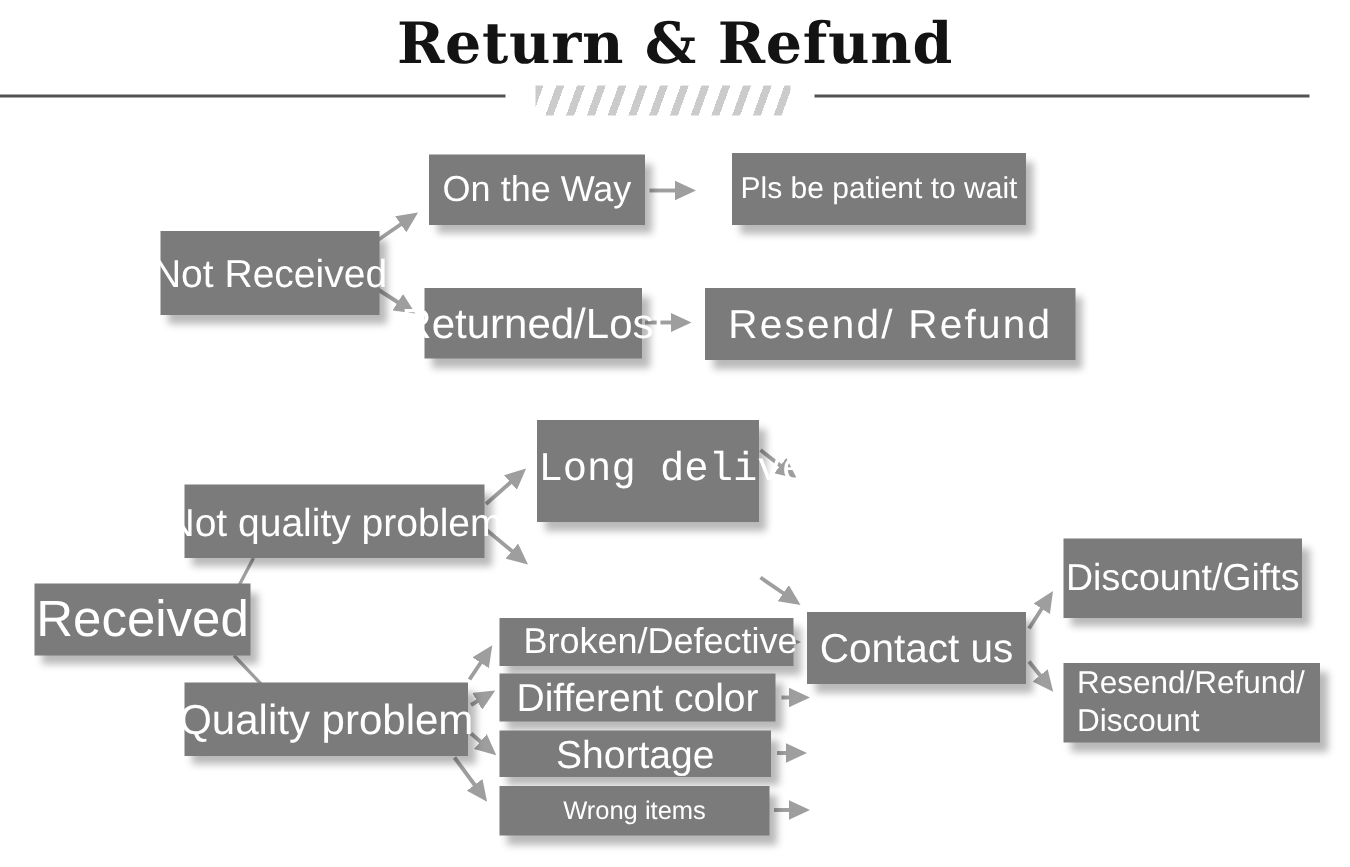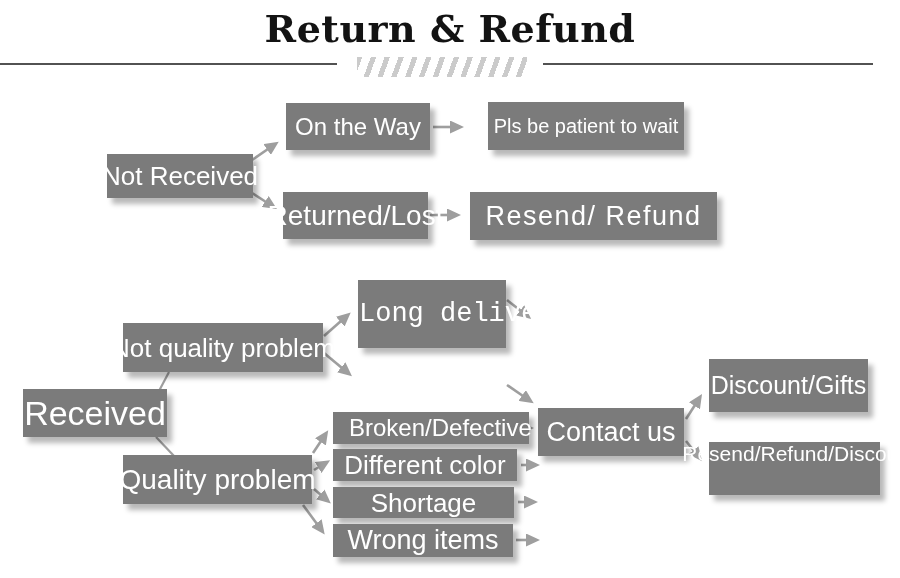--- a/index.html
+++ b/index.html
@@ -34,38 +34,38 @@
     box-shadow:5px 6px 5px rgba(0,0,0,0.28);
     white-space:nowrap;
     line-height:1;
   }
   svg.connectors{position:absolute;left:0;top:0;pointer-events:none;}
   svg.connectors line{stroke:var(--arrow,#9e9e9e);stroke-width:2.6;}
   svg.connectors line.plain{stroke:var(--arrow,#9e9e9e);stroke-width:2.2;}
   svg.connectors .ah{fill:var(--arrow,#9e9e9e);}
 
   
-  #n-not-received   {left:107px;top:154px;width:146px;height:44px;font-size:26px;}
+  #n-not-received   {left:107px;top:154px;width:146px;height:56px;font-size:26px;}
   #n-on-the-way     {left:286px;top:103px;width:144px;height:47px;font-size:24px;}
   #n-pls-wait       {left:488px;top:102px;width:196px;height:48px;font-size:20px;}
   #n-returned-lost  {left:283px;top:192px;width:145px;height:47px;font-size:28px;}
   #n-resend-refund  {left:470px;top:192px;width:247px;height:48px;font-size:27px;letter-spacing:1.5px;}
   #n-received       {left:23px; top:389px;width:144px;height:48px;font-size:34px;}
   #n-not-quality    {left:123px;top:323px;width:200px;height:49px;font-size:26px;}
   #n-quality        {left:123px;top:455px;width:189px;height:49px;font-size:28px;}
   #n-long-delivery  {left:358px;top:280px;width:147px;height:68px;font-size:27px;justify-content:flex-start;padding-left:1px;font-family:Liberation Mono, monospace;}
   #n-dont-like      {left:358px;top:357px;width:147px;height:49px;font-size:27px;justify-content:flex-start;padding-left:2px;}
   #n-broken         {left:333px;top:412px;width:180px;height:32px;font-size:24px;justify-content:flex-start;padding-left:16px;}
   #n-diff-color     {left:333px;top:449px;width:184px;height:32px;font-size:26px;}
   #n-shortage       {left:333px;top:487px;width:181px;height:31px;font-size:26px;}
-  #n-wrong-items    {left:333px;top:524px;width:180px;height:33px;font-size:27px;}
+  #n-wrong-items    {left:333px;top:524px;width:180px;height:33px;font-size:17px;}
   #n-contact-us     {left:538px;top:408px;width:146px;height:48px;font-size:27px;}
   #n-discount-gifts {left:709px;top:359px;width:159px;height:53px;font-size:25px;}
   #n-resend-discount{left:709px;top:442px;width:162px;height:53px;font-size:21px;
-                     flex-direction:row;align-items:flex-start;justify-content:center;
+                     flex-direction:column;align-items:flex-start;justify-content:center;
                      padding-left:9px;line-height:1.15;}
 </style>
 </head>
 <body>
 
 <div id="canvas">
 
   <div class="title">Return &amp; Refund</div>
   <div class="rule rule-left"></div>
   <div class="rule rule-right"></div>

